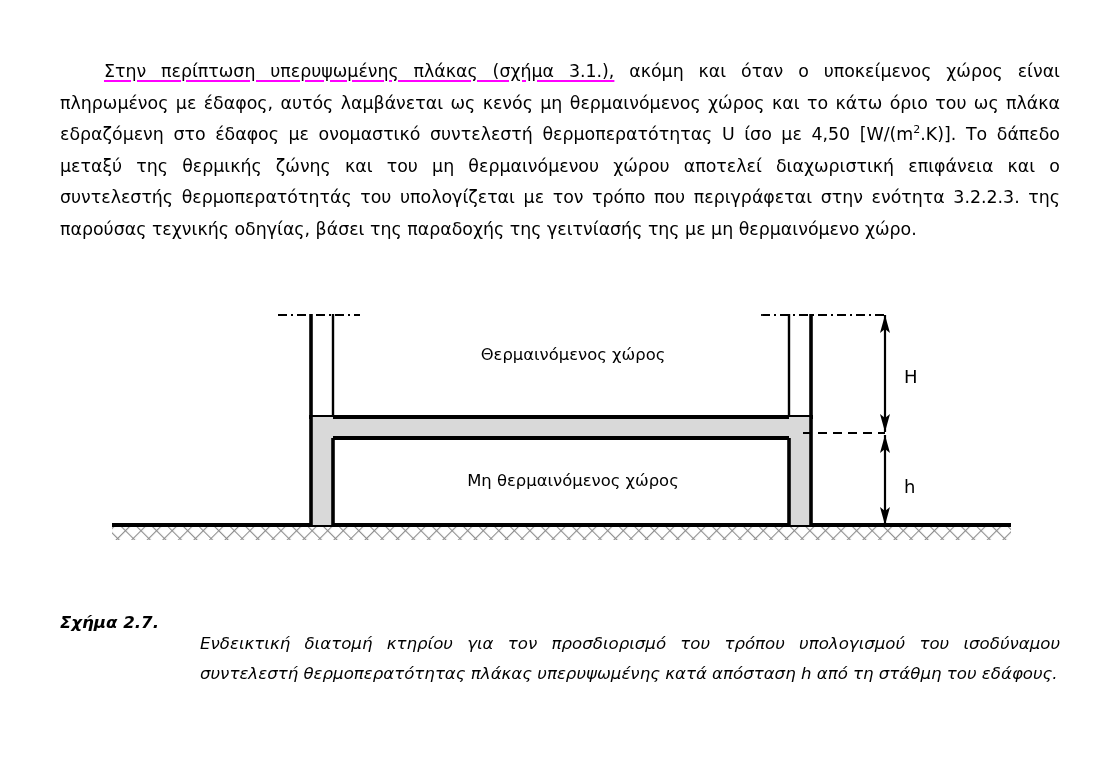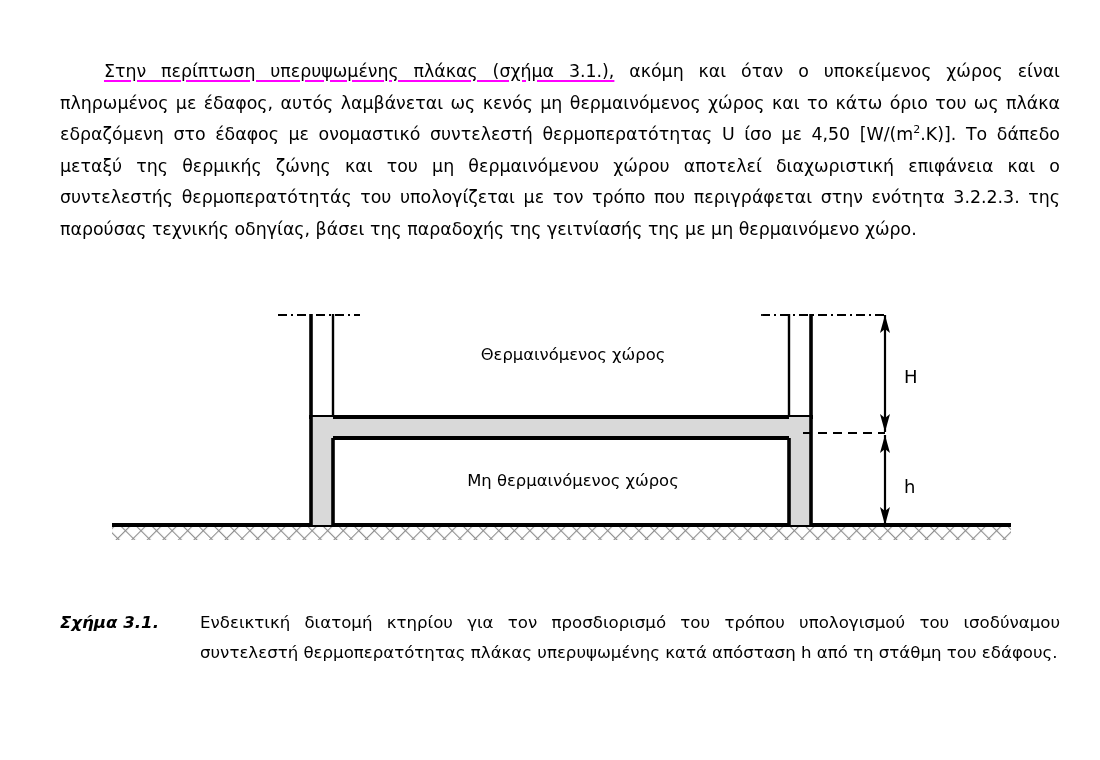--- a/index.html
+++ b/index.html
@@ -66,22 +66,24 @@
     left: 0px;
     top: 0px;
     width: 140px;
     font-weight: bold;
     font-style: italic;
     font-size: 16.6px;
     white-space: nowrap;
   }
   #caption-text {
     margin-left: 140px;
+    font-style: italic;
     text-align: justify;
     text-justify: inter-word;
+    margin-top: 21px;
   }
 </style>
 </head>
 <body>
 
 <div id="body-paragraph"><span class="hl-underline">Στην περίπτωση υπερυψωμένης πλάκας (σχήμα 3.1.),</span><span> ακόμη και όταν ο υποκείμενος χώρος είναι πληρωμένος με έδαφος, αυτός λαμβάνεται ως κενός μη θερμαινόμενος χώρος και το κάτω όριο του ως πλάκα εδραζόμενη στο έδαφος με ονομαστικό συντελεστή θερμοπερατότητας U ίσο με 4,50 [W/(m</span><sup class="exp">2</sup><span>.K)]. Το δάπεδο μεταξύ της θερμικής ζώνης και του μη θερμαινόμενου χώρου αποτελεί διαχωριστική επιφάνεια και ο συντελεστής θερμοπερατότητάς του υπολογίζεται με τον τρόπο που περιγράφεται στην ενότητα 3.2.2.3. της παρούσας τεχνικής οδηγίας, βάσει της παραδοχής της γειτνίασής της με μη θερμαινόμενο χώρο.</span></div>
 
 <div id="figure-wrap">
   <svg id="figure-svg" width="1100" height="260" viewBox="0 0 1100 260" xmlns="http://www.w3.org/2000/svg">
     <defs>
@@ -154,15 +156,15 @@
 
     <text x="565" y="190" text-anchor="middle" font-family="DejaVu Sans, sans-serif" font-size="16.4" fill="#000000">Μη θερμαινόμενος χώρος</text>
 
     <text x="896" y="87" text-anchor="start" font-family="DejaVu Sans, sans-serif" font-size="18" fill="#000000">H</text>
 
     <text x="896" y="197" text-anchor="start" font-family="DejaVu Sans, sans-serif" font-size="18" fill="#000000">h</text>
   </svg>
 </div>
 
 <div id="caption-block">
-  <div id="caption-label">Σχήμα 3.1.</div>
+  <div id="caption-label">Σχήμα 2.7.</div>
   <div id="caption-text">Ενδεικτική διατομή κτηρίου για τον προσδιορισμό του τρόπου υπολογισμού του ισοδύναμου συντελεστή θερμοπερατότητας πλάκας υπερυψωμένης κατά απόσταση h από τη στάθμη του εδάφους.</div>
 </div>
 
 </body></html>

